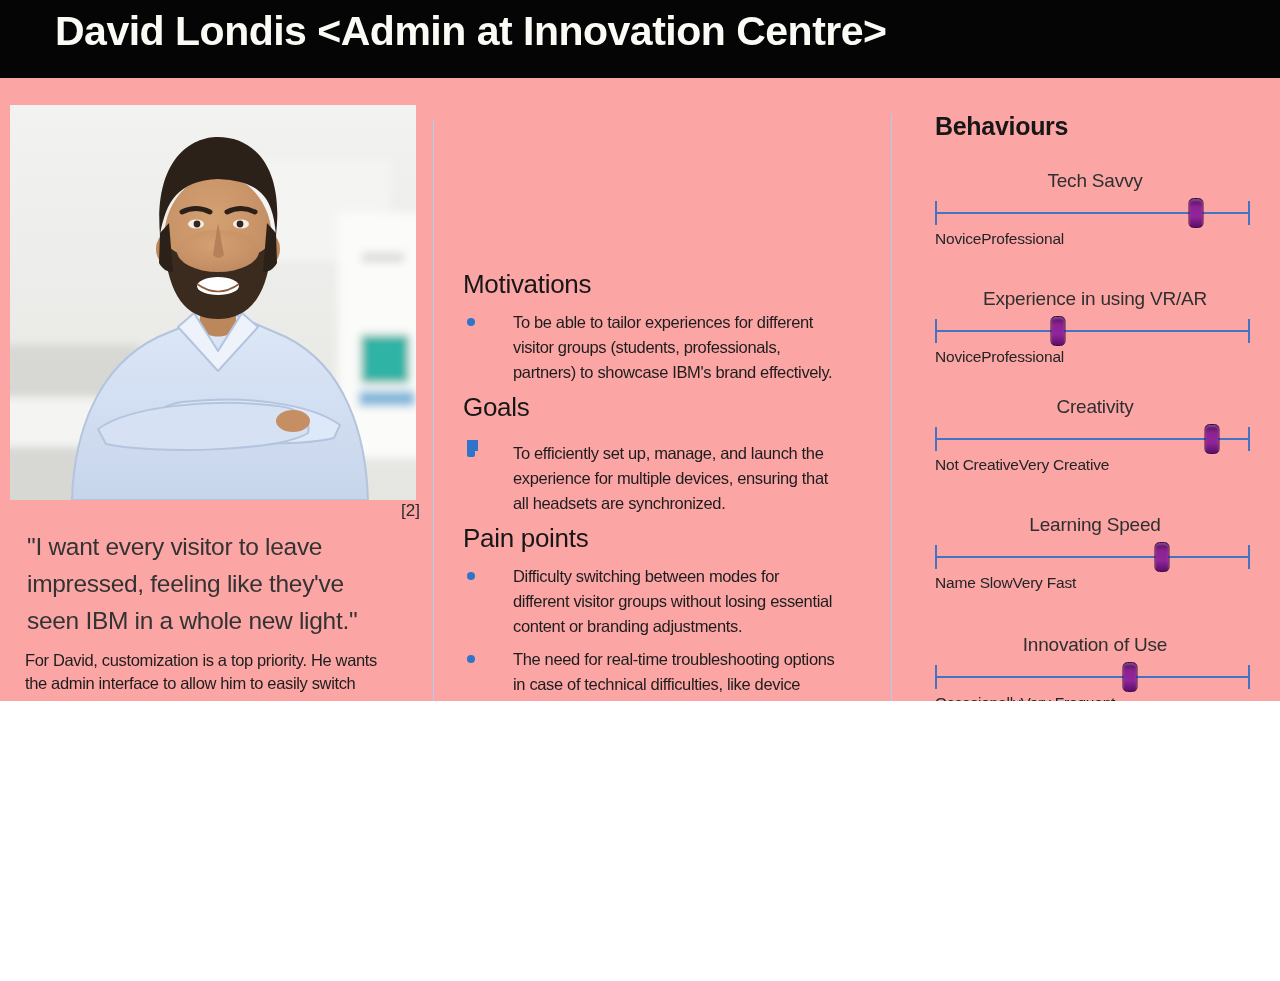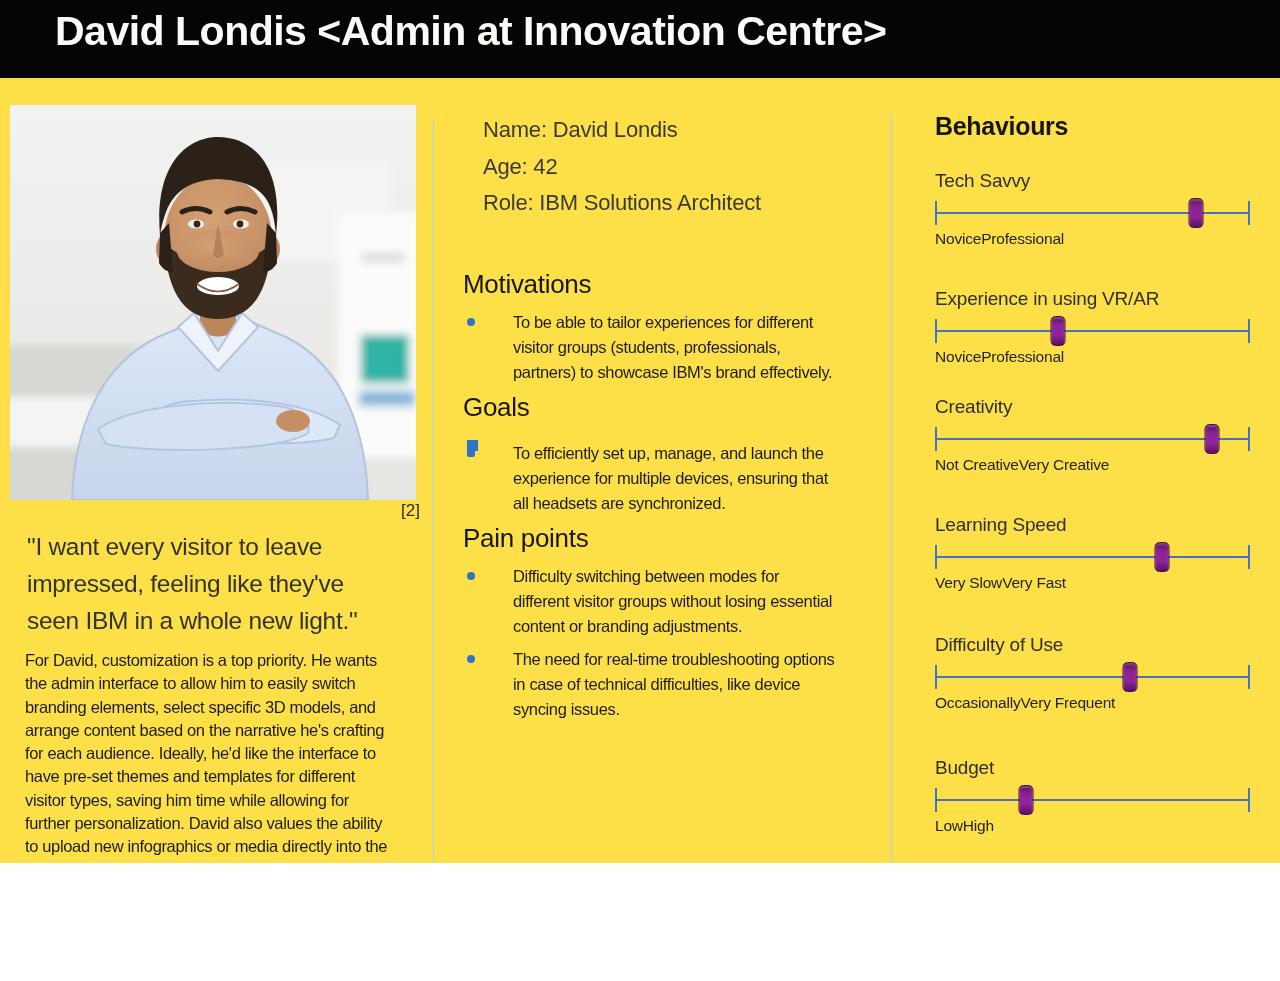--- a/index.html
+++ b/index.html
@@ -1,17 +1,17 @@
 <!DOCTYPE html>
 <html><head>
 <meta charset="utf-8">
 <style>
   html,body{margin:0;padding:0;background:#ffffff;}
   body{font-family:"Liberation Sans", sans-serif; color:#1f1f1f;}
-  .page{position:relative;width:1280px;height:863px;background:#fde047;overflow:hidden;}
+  .page{position:relative;width:1280px;height:701px;background:#fca5a5;overflow:hidden;}
 
   
   .header{position:absolute;left:0;top:0;width:1280px;height:78px;background:#050505;}
   .header h1{margin:0;padding:8px 0 0 55px;color:#fbfbf5;font-size:41px;font-weight:bold;letter-spacing:-0.5px;white-space:nowrap;}
 
   
   .photo-wrap{position:absolute;left:10px;top:105px;width:406px;height:395px;overflow:hidden;}
   .citation{position:absolute;left:388px;top:501px;width:32px;text-align:right;font-size:17px;color:#2b2b2b;}
   .quote{position:absolute;left:27px;top:528px;width:385px;font-size:24.5px;line-height:37px;color:#333333;white-space:pre-line;letter-spacing:-0.3px;}
   .bio{position:absolute;left:25px;top:649px;width:405px;font-size:16.5px;line-height:23.3px;color:#1d1d1d;white-space:pre-line;letter-spacing:-0.35px;}
@@ -36,21 +36,21 @@
 
   
   .right-col{position:absolute;left:935px;top:112px;width:320px;}
   .right-col h2{margin:0 0 30px 0;font-size:25px;line-height:28px;font-weight:700;color:#171717;letter-spacing:-0.3px;}
   .slider-group{margin-bottom:40px;}
   .slider-group:nth-of-type(2){margin-bottom:30px;}
   .slider-group:nth-of-type(3){margin-bottom:40px;}
   .slider-group:nth-of-type(4){margin-bottom:42px;}
   .slider-group:nth-of-type(5){margin-bottom:45px;}
   .slider-group:nth-of-type(6){margin-bottom:38px;}
-  .slider-label{font-size:19px;line-height:22px;color:#2f2f2f;margin-bottom:6px;letter-spacing:-0.2px;}
+  .slider-label{font-size:19px;line-height:22px;color:#2f2f2f;margin-bottom:6px;letter-spacing:-0.2px;text-align:center;}
   .track-row{position:relative;height:30px;width:315px;}
   .track-line{position:absolute;left:0;right:0;top:14px;height:2px;background:#4472c4;}
   .tick{position:absolute;top:3px;width:2px;height:24px;background:#4472c4;}
   .tick-left{left:0;}
   .tick-right{right:0;}
   .handle{position:absolute;top:50%;width:13px;height:28px;transform:translate(-50%,-50%);
     background:linear-gradient(180deg,#500f59 0%,#8c2291 28%,#91249b 62%,#5c1066 100%);
     border:1px solid #45094e;border-radius:5px;box-shadow:inset 0 2px 2px rgba(255,255,255,0.25);}
   .minmax{display:flex;justify-content:flex-start;width:319px;margin-top:2px;font-size:15.5px;color:#242424;letter-spacing:-0.2px;}
 </style>
@@ -141,23 +141,20 @@
 have pre-set themes and templates for different
 visitor types, saving him time while allowing for
 further personalization. David also values the ability
 to upload new infographics or media directly into the
 application, so he can update the experience with
 fresh, relevant content whenever necessary.</div>
 
   <div class="divider divider-1"></div>
   <div class="divider divider-2"></div>
 
-  <div class="profile">Name: David Londis
-Age: 42
-Role: IBM Solutions Architect</div>
 
   <div class="mid-col">
     <h2>Motivations</h2>
     <div class="bullet-item">
       <div class="bullet-marker">
           <span class="dot"></span>
         </div>
       <div class="bullet-text">To be able to tailor experiences for different
 visitor groups (students, professionals,
 partners) to showcase IBM's brand effectively.</div>
@@ -244,27 +241,27 @@
 
     <div class="slider-group">
       <div class="slider-label">Learning Speed</div>
       <div class="track-row">
         <div class="tick tick-left"></div>
         <div class="track-line"></div>
         <div class="tick tick-right"></div>
         <div class="handle" style="left: 72%;"></div>
       </div>
       <div class="minmax">
-        <span>Very Slow</span>
+        <span>Name Slow</span>
         <span>Very Fast</span>
       </div>
     </div>
 
     <div class="slider-group">
-      <div class="slider-label">Difficulty of Use</div>
+      <div class="slider-label">Innovation of Use</div>
       <div class="track-row">
         <div class="tick tick-left"></div>
         <div class="track-line"></div>
         <div class="tick tick-right"></div>
         <div class="handle" style="left: 62%;"></div>
       </div>
       <div class="minmax">
         <span>Occasionally</span>
         <span>Very Frequent</span>
       </div>

